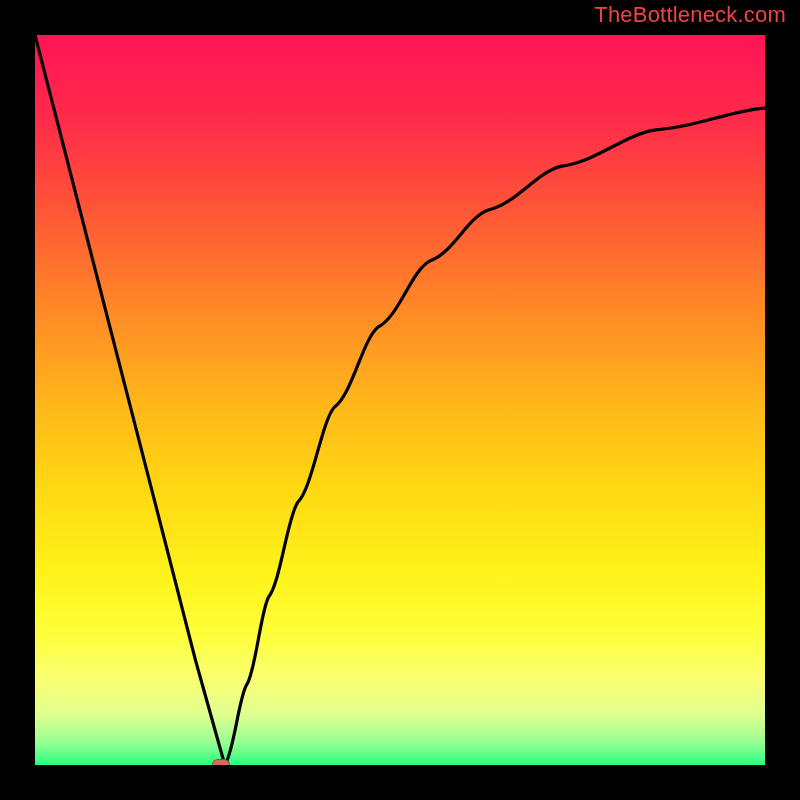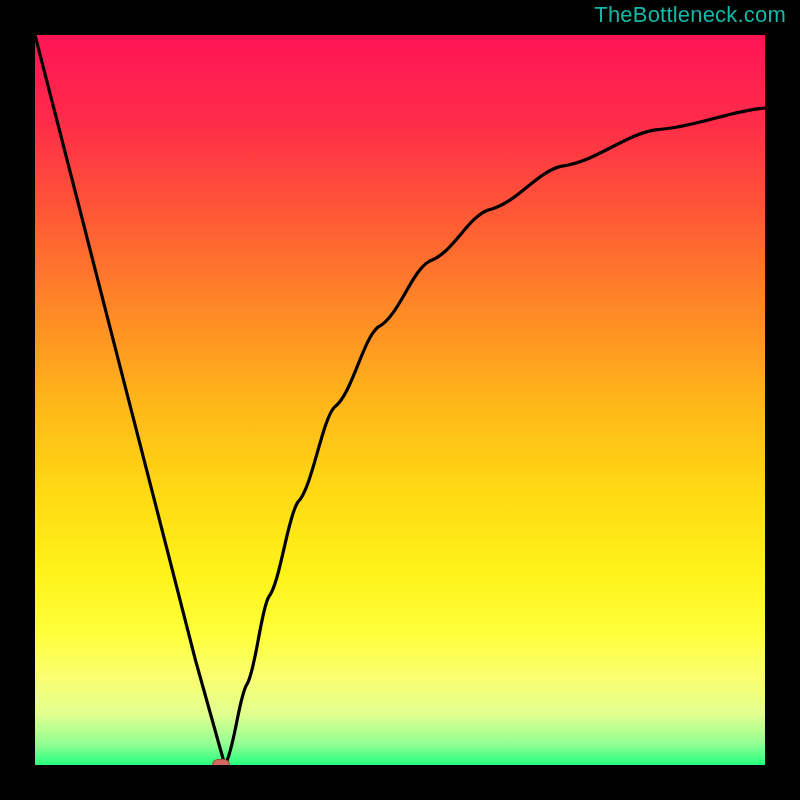--- a/index.html
+++ b/index.html
@@ -14,21 +14,21 @@
   .frame {
     position: relative;
     width: 800px;
     height: 800px;
     background: #000;
   }
   .watermark {
     position: absolute;
     top: 2px;
     right: 14px;
-    color: #14b8a6;
+    color: #ef4444;
     font-size: 22px;
     font-weight: 400;
     letter-spacing: 0.2px;
     z-index: 5;
   }
   .plot-area {
     position: absolute;
     left: 35px;
     top: 35px;
     width: 730px;

